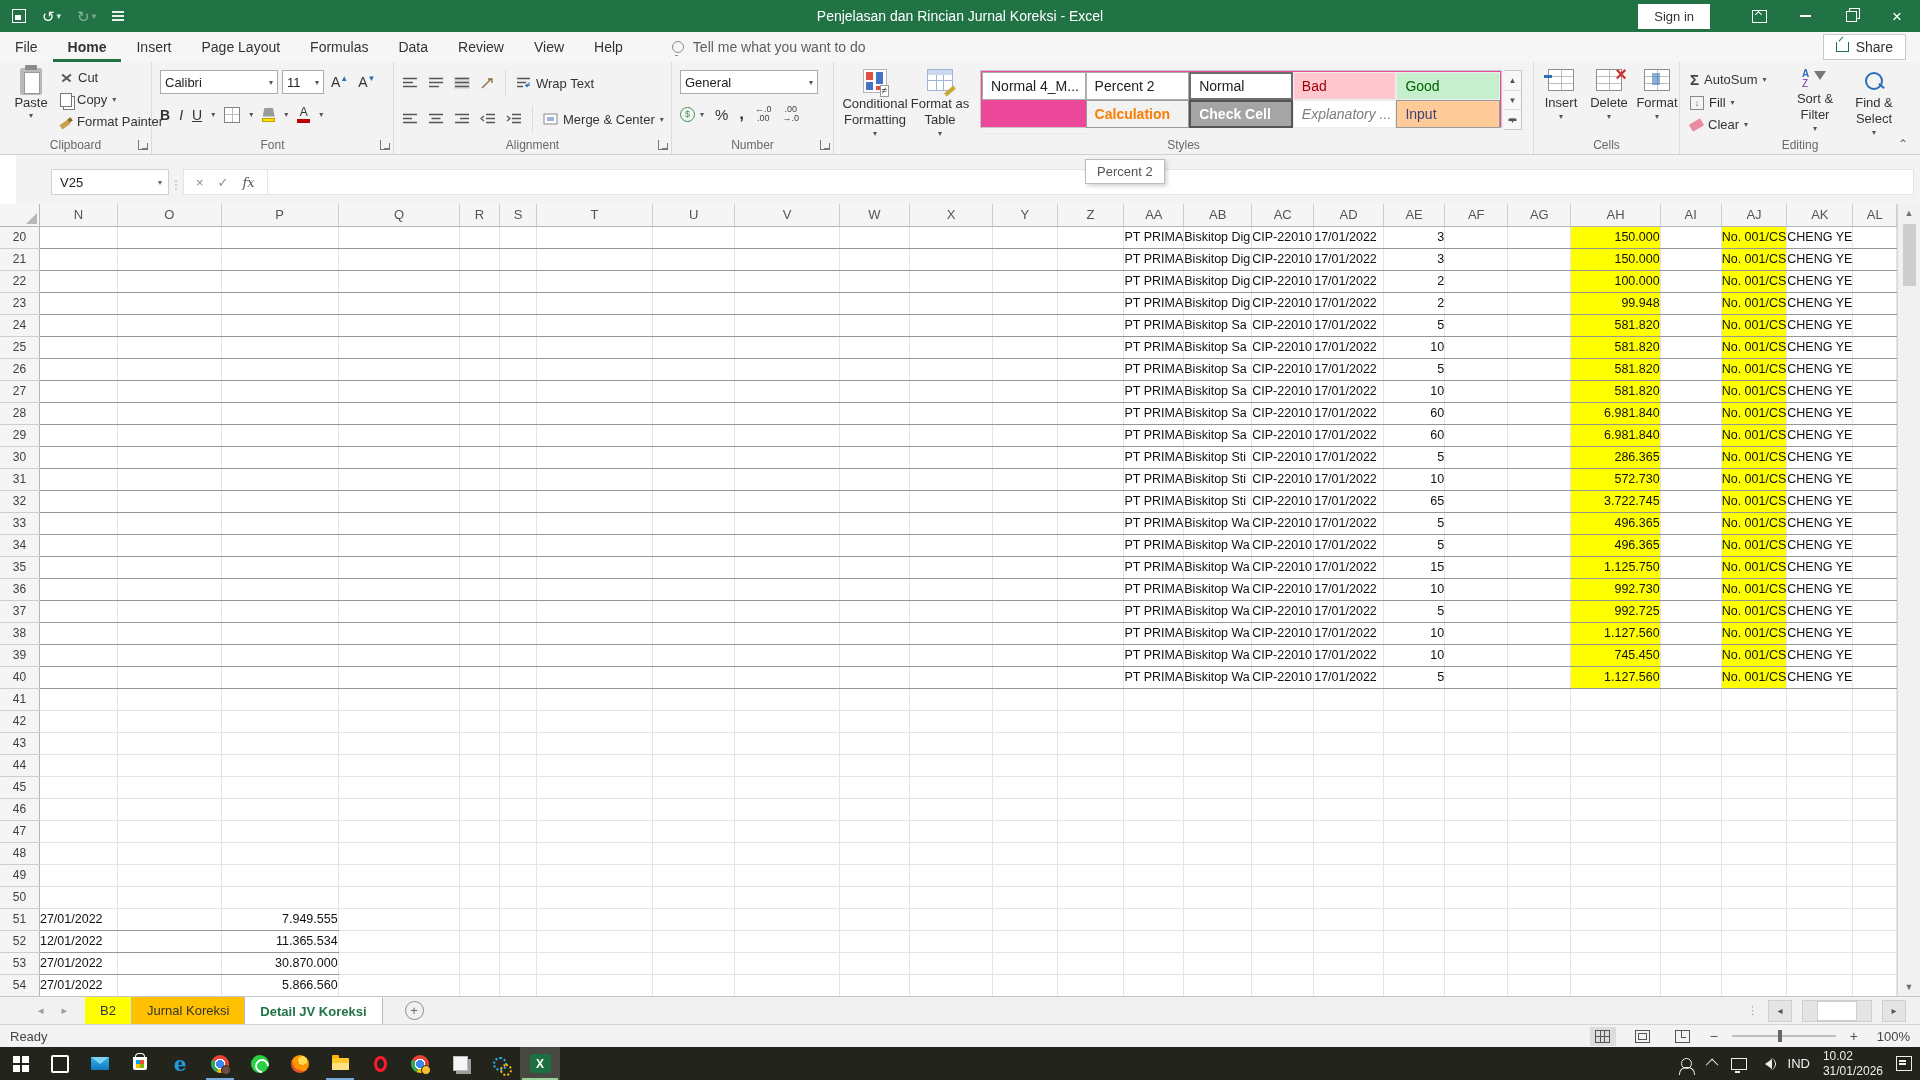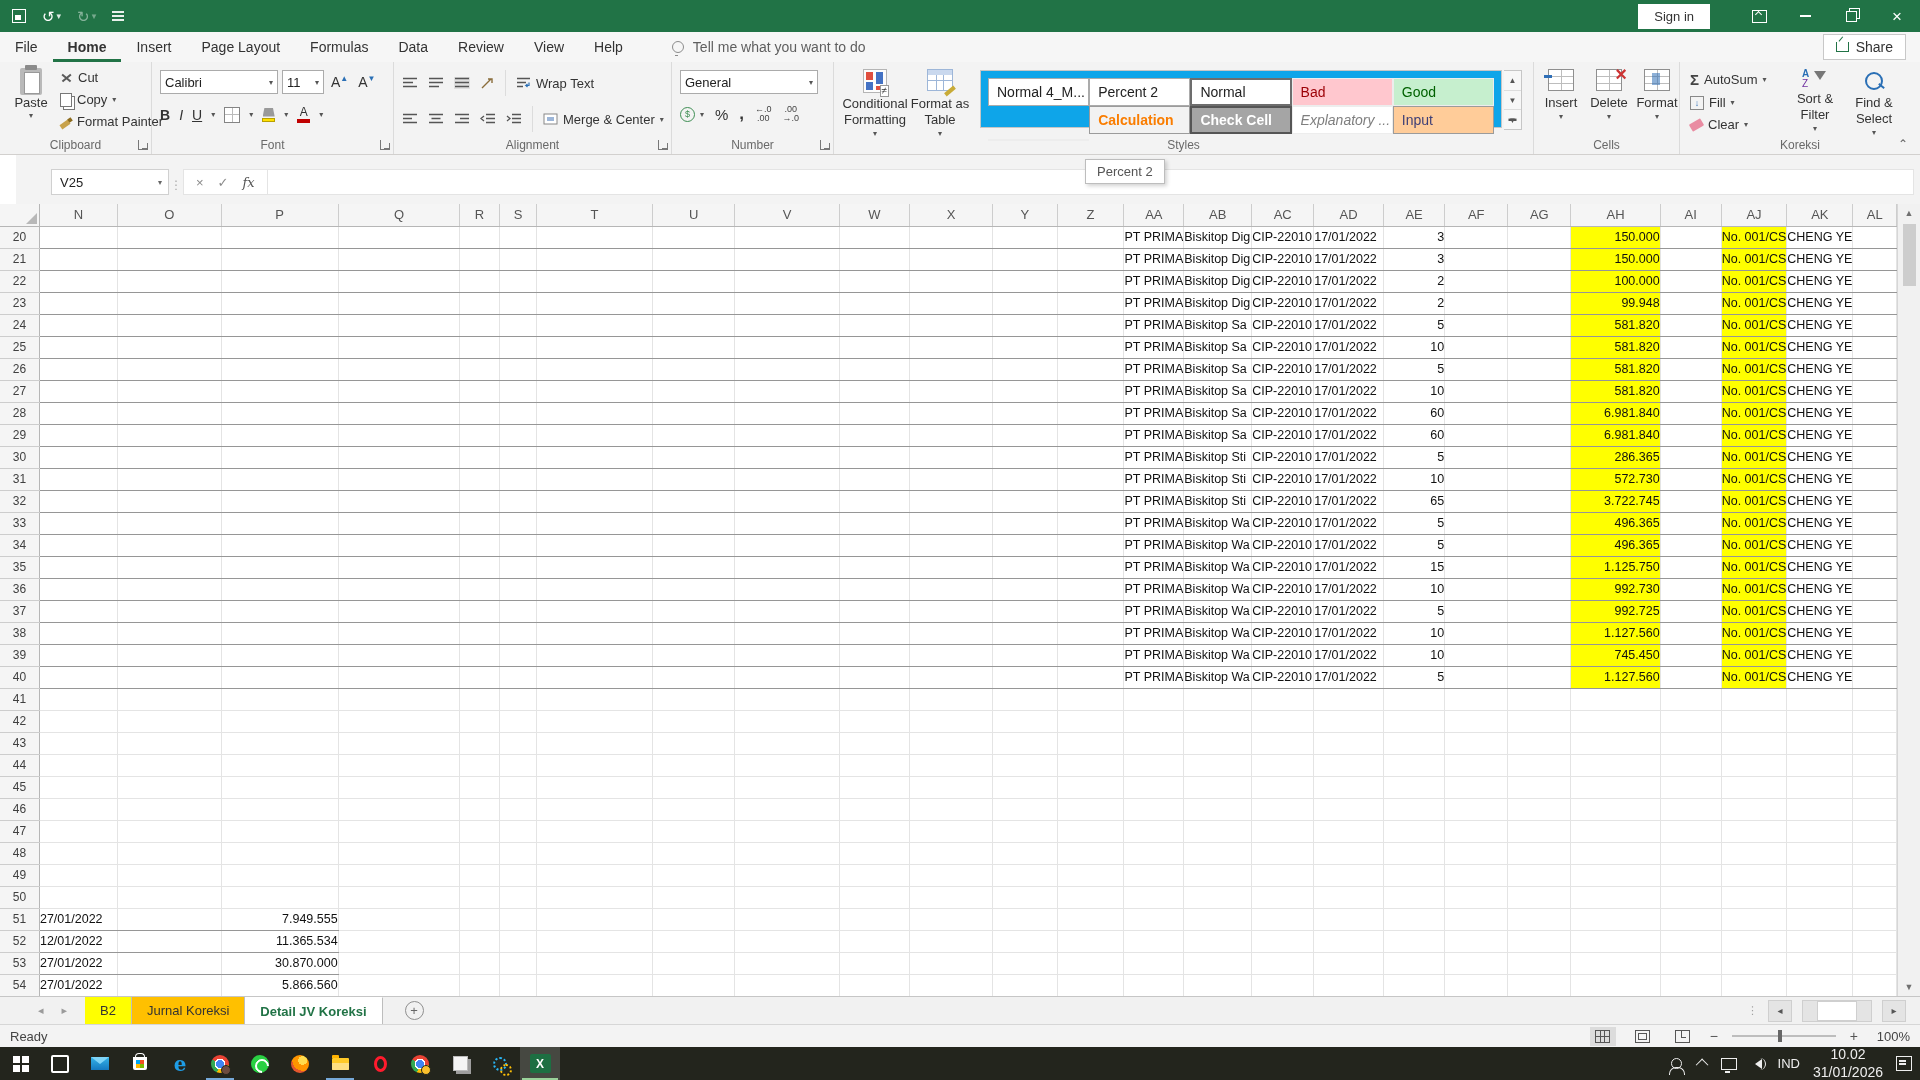--- a/index.html
+++ b/index.html
@@ -112,21 +112,21 @@
     linear-gradient(#4472c4,#4472c4) 12px 2px/7px 12px no-repeat,
     linear-gradient(#e04f3f,#e04f3f) 12px 16px/7px 4px no-repeat,#fdfdfd;
     border:1px solid #b5b5b5;position:relative;}
   .cfic::after{content:"≠";position:absolute;right:-3px;bottom:-5px;background:#fff;border:1px solid #999;font-size:10px;line-height:1;padding:0 1px;color:#333;}
   .fatic{width:24px;height:20px;margin:0 auto 5px;border:1px solid #9db6d8;background:
     linear-gradient(#c9d8ee,#c9d8ee) 0 0/100% 5px no-repeat,
     linear-gradient(#9db6d8,#9db6d8) 33% 0/1px 100% no-repeat,
     linear-gradient(#9db6d8,#9db6d8) 66% 0/1px 100% no-repeat,
     linear-gradient(#9db6d8,#9db6d8) 0 50%/100% 1px no-repeat,#fff;position:relative;}
   .fatic::after{content:"";position:absolute;right:-4px;bottom:-3px;width:12px;height:4px;background:#c8ab37;transform:rotate(-40deg);}
-  .gallery{position:absolute;left:146px;top:8px;width:522px;height:58px;background:#0ea5e9;border:1px solid #c6c6c6;display:grid;grid-template-columns:repeat(5,1fr);grid-auto-rows:28px;padding:7px;box-sizing:border-box;}
+  .gallery{position:absolute;left:146px;top:8px;width:522px;height:58px;background:#ec4899;border:1px solid #c6c6c6;display:grid;grid-template-columns:repeat(5,1fr);grid-auto-rows:28px;padding:1px;box-sizing:border-box;}
   .sitem{display:flex;align-items:center;padding:0 8px;font-size:14px;border:1px solid #ededed;margin:0;box-sizing:border-box;white-space:nowrap;overflow:hidden;color:#222;background:#fff;}
   .s-normal4{border-color:#ababab;}
   .s-percent2{border-color:#ababab;}
   .s-normalsel{border:2px solid #6d6d6d;}
   .s-bad{background:#ffc7ce;color:#9c0006;}
   .s-good{background:#c6efce;color:#006100;}
   .s-neutral{background:#ffeb9c;color:#9c6500;margin-top:33px;}
   .s-calc{background:#f2f2f2;color:#fa7d00;border-color:#9b9b9b;font-weight:700;}
   .s-check{background:#a5a5a5;color:#fff;border:2px solid #555;font-weight:700;}
   .s-expl{color:#7f7f7f;font-style:italic;}
@@ -259,40 +259,41 @@
   .i-excel{width:21px;height:19px;background:#1d6f42;border-radius:2px;color:#fff;font-size:12px;font-weight:700;display:flex;align-items:center;justify-content:center;}
   .tray{margin-left:auto;display:flex;align-items:center;gap:13px;padding-right:8px;}
   .tr-people{width:9px;height:9px;border:1.5px solid #eee;border-radius:50%;position:relative;margin-right:4px;}
   .tr-people::after{content:"";position:absolute;left:-3px;top:8px;width:14px;height:7px;border:1.5px solid #eee;border-bottom:none;border-radius:7px 7px 0 0;}
   .tr-chev{width:8px;height:8px;border-left:1.7px solid #eee;border-top:1.7px solid #eee;transform:rotate(45deg) translateY(2px);}
   .tr-net{width:14px;height:10px;border:1.5px solid #eee;position:relative;}
   .tr-net::after{content:"";position:absolute;left:3px;bottom:-4px;width:5px;height:2px;background:#eee;}
   .tr-vol{width:0;height:0;border:5px solid transparent;border-right:7px solid #eee;position:relative;margin-right:3px;}
   .tr-vol::after{content:"";position:absolute;left:2px;top:-6px;width:8px;height:12px;border:1.6px solid #eee;border-left:none;border-radius:0 10px 10px 0;border-top:none;border-bottom:none;}
   .tr-lang{font-size:13px;}
-  .tr-clock{font-size:14px;text-align:center;line-height:1.25;}
+  .tr-clock{font-size:12px;text-align:left;line-height:1.25;}
   .tr-action{width:14px;height:13px;border:1.5px solid #eee;position:relative;}
   .tr-action::after{content:"";position:absolute;left:2px;top:3px;width:7px;height:1.5px;background:#eee;box-shadow:0 3px 0 #eee;}
 </style>
 </head>
 <body>
 
 <div class="screen">
 
   <div class="titlebar">
     <div class="qat">
       <span class="qbtn">
           <span class="saveic"></span>
         </span>
       <span class="qbtn">↺<span class="tinycaret">▾</span></span>
       <span class="qbtn dim">↻<span class="tinycaret">▾</span></span>
       <span class="qbtn">
           <span class="qcustom"></span>
         </span>
     </div>
+    <div class="title">Penjelasan dan Rincian Jurnal Koreksi  -  Excel</div>
     <div class="tb-right">
       <button class="signin">Sign in</button>
       <button class="wbtn">
           <span class="ic-ribopts"></span>
         </button>
       <button class="wbtn">
           <span class="ic-min"></span>
         </button>
       <button class="wbtn">
           <span class="ic-restore"></span>
@@ -540,21 +541,21 @@
             <i>Z</i>
           </span>
         <span>Sort &amp; Filter</span>
         <span class="caret">▾</span>
       </div>
       <div class="findbtn rbig">
         <span class="magn"></span>
         <span>Find &amp; Select</span>
         <span class="caret">▾</span>
       </div>
-      <div class="glabel">Koreksi</div>
+      <div class="glabel">Editing</div>
       <span class="ribcollapse">⌃</span>
     </div>
   </div>
 
   <div class="fbar">
     <div class="namebox">
       <span>V25</span>
       <span class="nbcaret">▾</span>
     </div>
     <div class="fdots">⋮</div>

